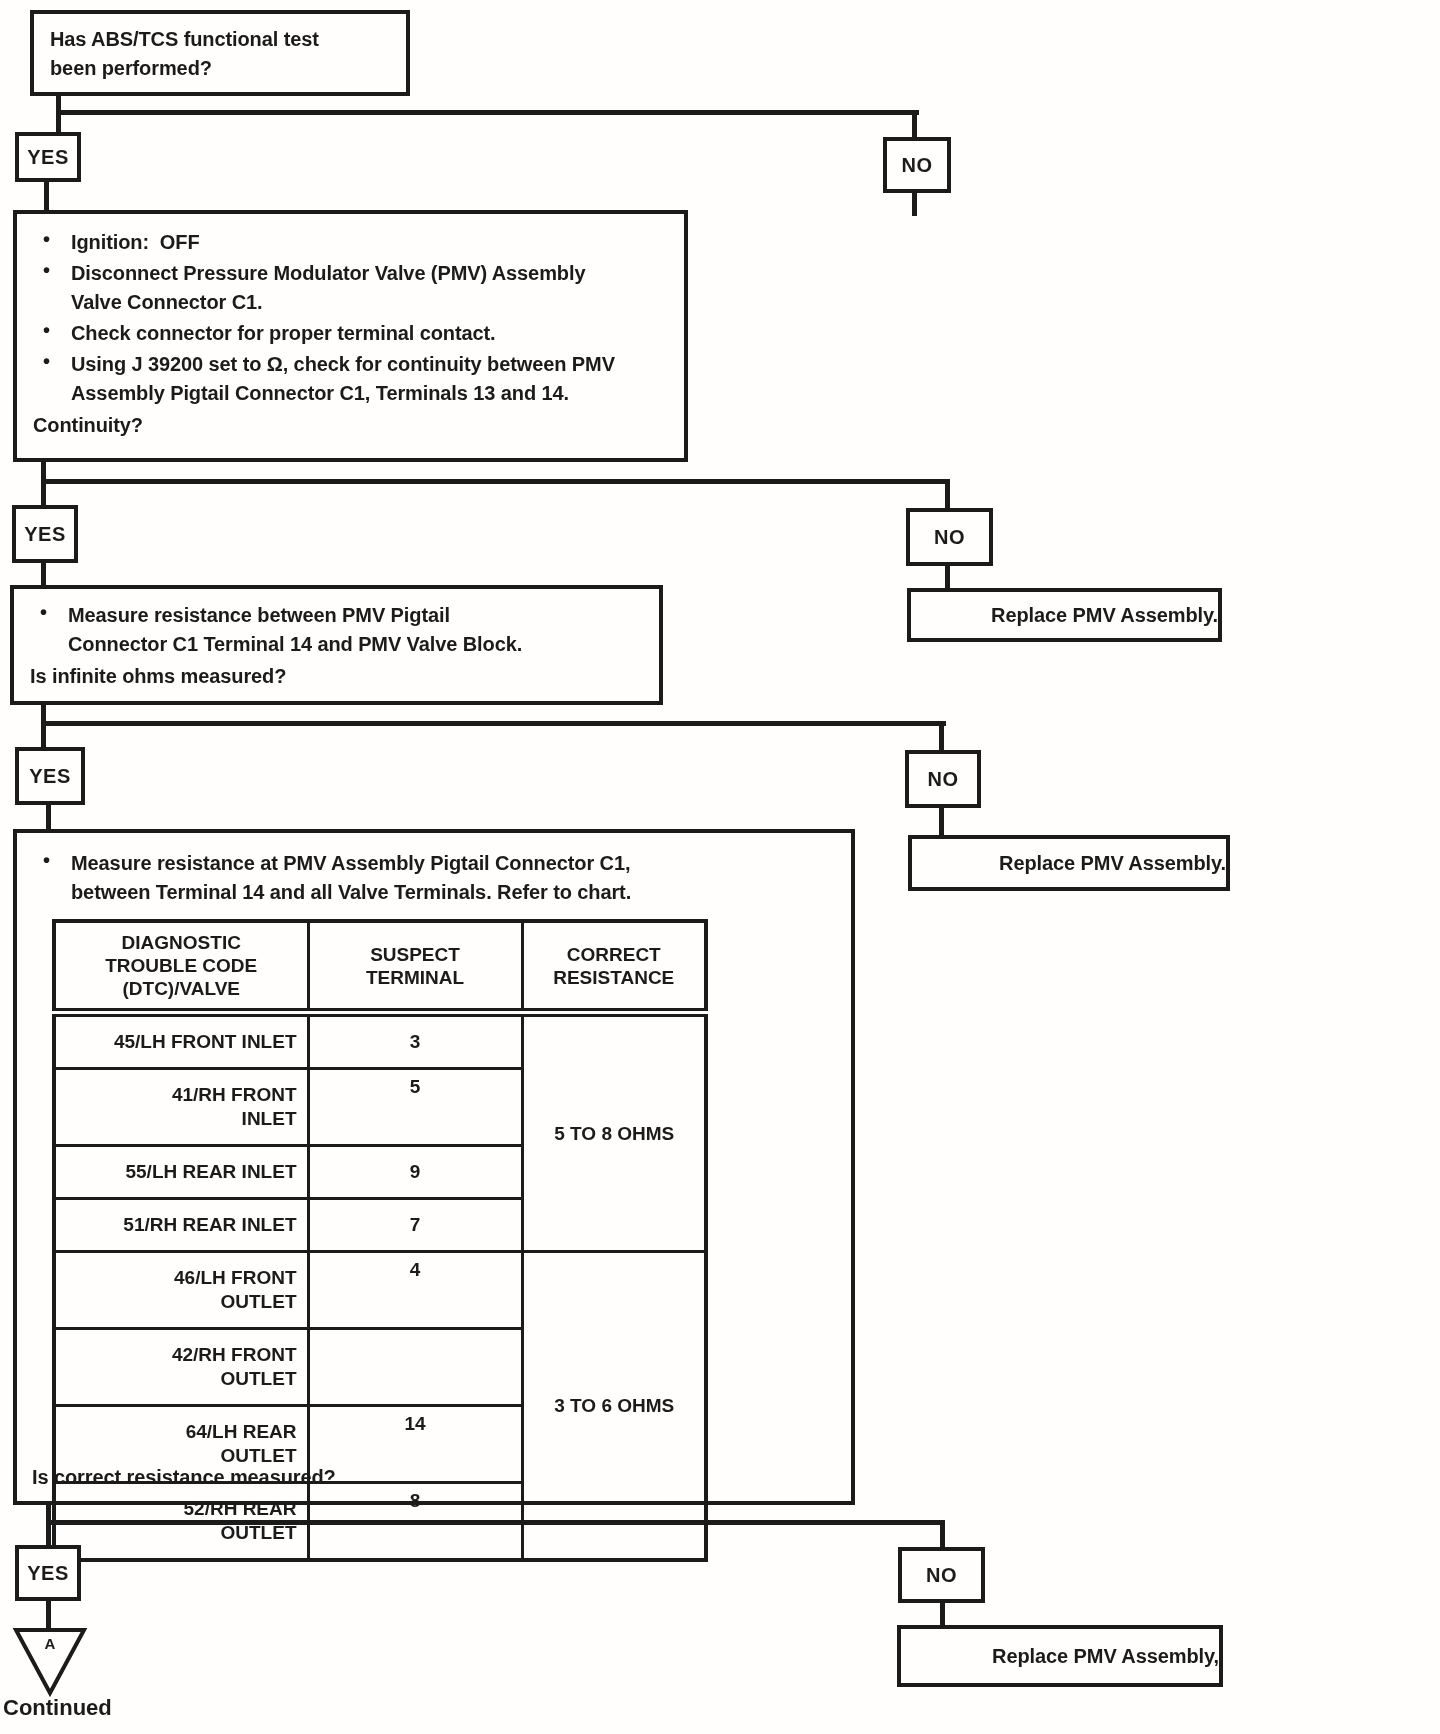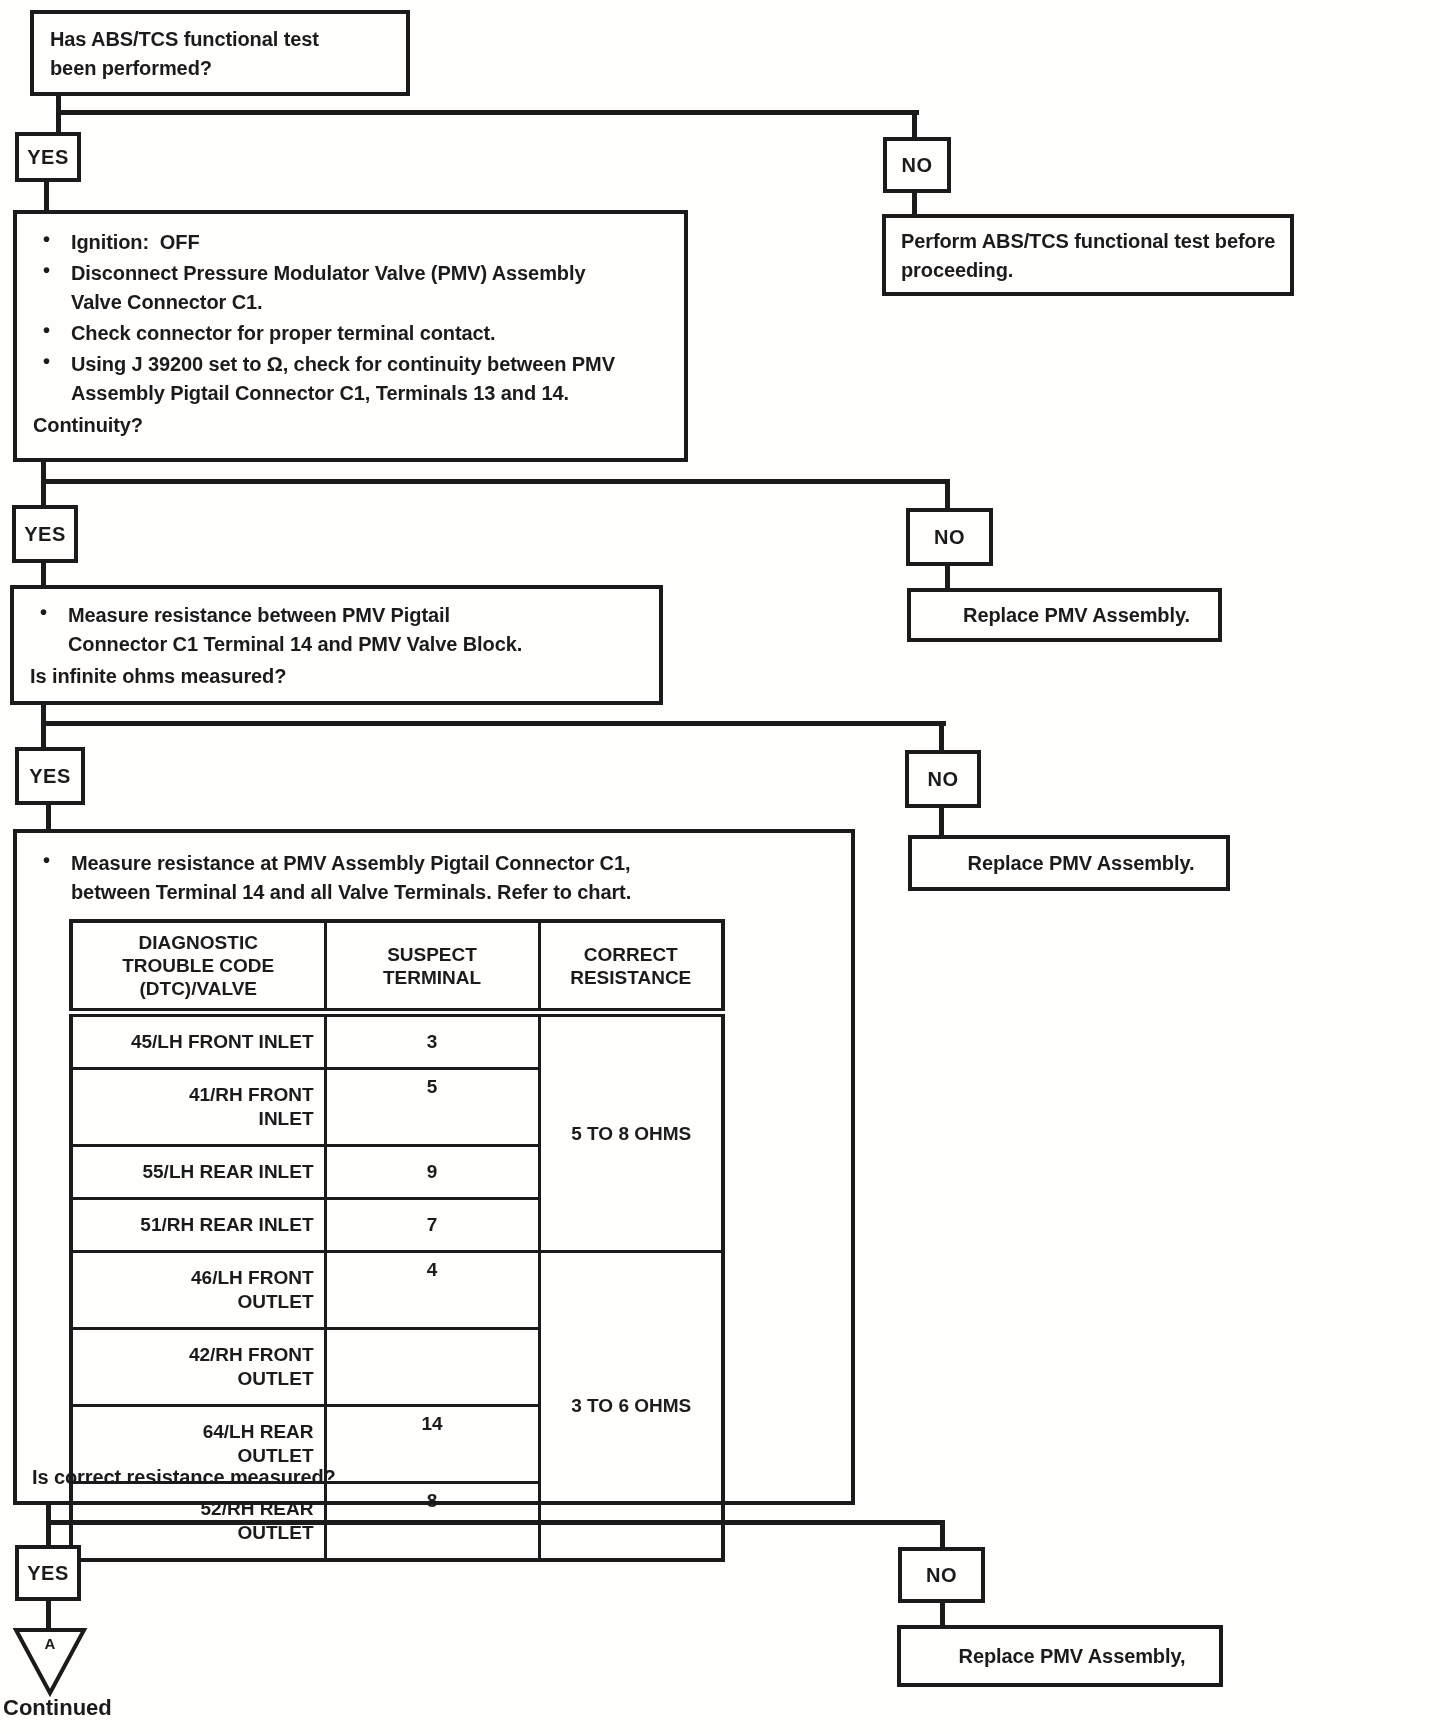--- a/index.html
+++ b/index.html
@@ -13,21 +13,21 @@
     box-sizing:border-box;
   }
   .lblbox { display:flex; align-items:center; justify-content:center;
     font-size:20px; letter-spacing:0.5px; }
   .line { position:absolute; background:#1b1b1b; }
   .para { font-size:20px; line-height:29px; white-space:pre; letter-spacing:-0.1px; }
   .content { padding:12px 14px; }
   .bullet-item { position:relative; padding-left:40px; margin:2px 0; }
   .bullet-item .marker { position:absolute; left:12px; top:0; font-size:20px; }
   .q-line { margin-top:3px; padding-left:2px; }
-  .centered { display:flex; align-items:center; justify-content:center;padding-left:24px; }
+  .centered { display:flex; align-items:center; justify-content:flex-end;padding-left:24px; }
 
   .tbl { position:absolute; border-collapse:collapse; border:4px solid #1b1b1b;
     table-layout:fixed; }
   .tbl th, .tbl td { border:3px solid #1b1b1b; box-sizing:border-box; }
   .tbl thead th { border-bottom:9px double #1b1b1b; padding:8px 4px;
     font-size:19px; line-height:23px; text-align:center; white-space:pre; }
   .td-dtc { text-align:right; padding:13px 10px; font-size:19px; line-height:24px; white-space:pre; }
   .td-term { text-align:center; font-size:19px; }
   .td-res { text-align:center; padding-left:2px; font-size:19px; vertical-align:middle; }
   .h-s { height:38px; }
@@ -72,24 +72,20 @@
 been performed?</div>
   </div>
 
   <div class="box lblbox" style="left:15px; top:132px; width:66px; height:50px;">
     <span>YES</span>
   </div>
   <div class="box lblbox" style="left:883px; top:137px; width:68px; height:56px;">
     <span>NO</span>
   </div>
 
-  <div class="box" style="left:882px; top:214px; width:412px; height:82px;">
-    <div class="para" style="padding:9px 15px;">Perform ABS/TCS functional test before
-proceeding.</div>
-  </div>
 
   <div class="box" style="left:13px; top:210px; width:675px; height:252px;">
     <div class="content">
       <div class="bullet-item">
         <span class="marker">•</span>
         <span class="para">Ignition:  OFF</span>
       </div>
       <div class="bullet-item">
         <span class="marker">•</span>
         <span class="para">Disconnect Pressure Modulator Valve (PMV) Assembly
@@ -139,21 +135,21 @@
     <span class="para">Replace PMV Assembly.</span>
   </div>
 
   <div class="box" style="left:13px; top:829px; width:842px; height:676px;">
     <div class="bullet-item" style="position:absolute; left:14px; top:14px;">
       <span class="marker">•</span>
       <span class="para">Measure resistance at PMV Assembly Pigtail Connector C1,
 between Terminal 14 and all Valve Terminals. Refer to chart.</span>
     </div>
 
-    <table class="tbl" style="left:52px; top:86px; width:652px;">
+    <table class="tbl" style="left:35px; top:86px; width:652px;">
       <colgroup>
           <col style="width:254px">
           <col style="width:214px">
           <col style="width:184px">
         </colgroup>
       <thead>
         <tr>
           <th>DIAGNOSTIC
 TROUBLE CODE
 (DTC)/VALVE</th>

